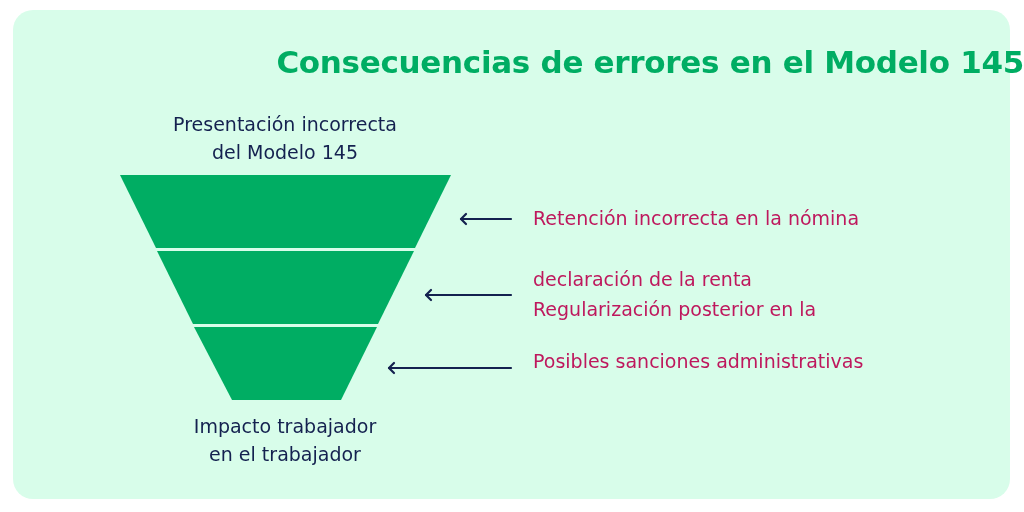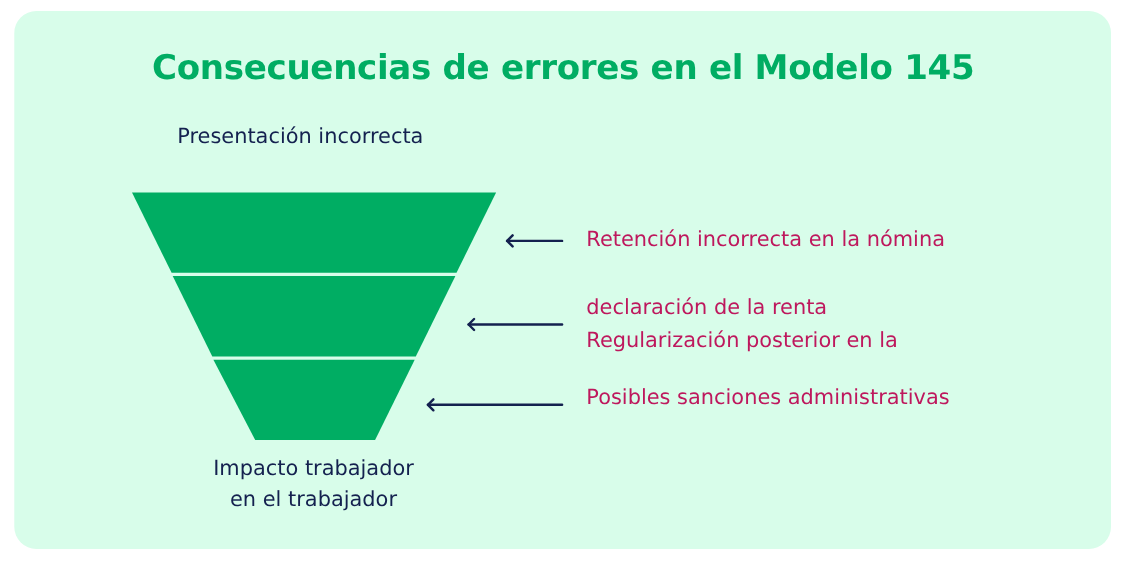--- a/index.html
+++ b/index.html
@@ -5,42 +5,43 @@
     html, body { margin: 0; padding: 0; }
     body {
       width: 1024px; height: 512px; background: #ffffff; position: relative; overflow: hidden;
       font-family: "DejaVu Sans", sans-serif;
     }
     .card {
       position: absolute; left: 13px; top: 10px; width: 997px; height: 489px;
       background: #d8fdea; border-radius: 20px;
     }
     .title {
-      position: absolute; left: 0; top: 44px; width: 1024px; text-align: center;
+      position: absolute; left: 0; top: 44px; width: 1024px; text-align: right;
       font-size: 31px; font-weight: bold; color: #00ad63; letter-spacing: -0.3px;
     }
     .label {
       position: absolute; text-align: center; color: #14214f; font-size: 19px; line-height: 28px;
     }
-    .top-label { left: 98px; width: 350px; top: 110px; }
+    .top-label { left: 110px; width: 350px; top: 110px; }
     .bottom-label { left: 110px; width: 350px; top: 412px; }
     .funnel { position: absolute; left: 0; top: 0; }
     .item {
       position: absolute; left: 533px; color: #be185d; font-size: 19px; line-height: 30px;
     }
   </style>
 </head>
 <body>
 
 <div class="card"></div>
 
 <div class="title">Consecuencias de errores en el Modelo 145</div>
 
 <div class="label top-label">
   <div>Presentación incorrecta</div>
+  <div>del Modelo 145</div>
 </div>
 
 <svg class="funnel" width="1024" height="512">
   <polygon points="120,175 451,175 415,248 156,248" fill="#00ad63"></polygon>
   <polygon points="157,251 414,251 378,324 193,324" fill="#00ad63"></polygon>
   <polygon points="194,327 377,327 341,400 232,400" fill="#00ad63"></polygon>
 
   <g stroke="#14214f" stroke-width="2.2" fill="none" stroke-linecap="round" stroke-linejoin="round">
     <line x1="461" y1="219" x2="511" y2="219"></line>
     <polyline points="466,214 461,219 466,224"></polyline>

